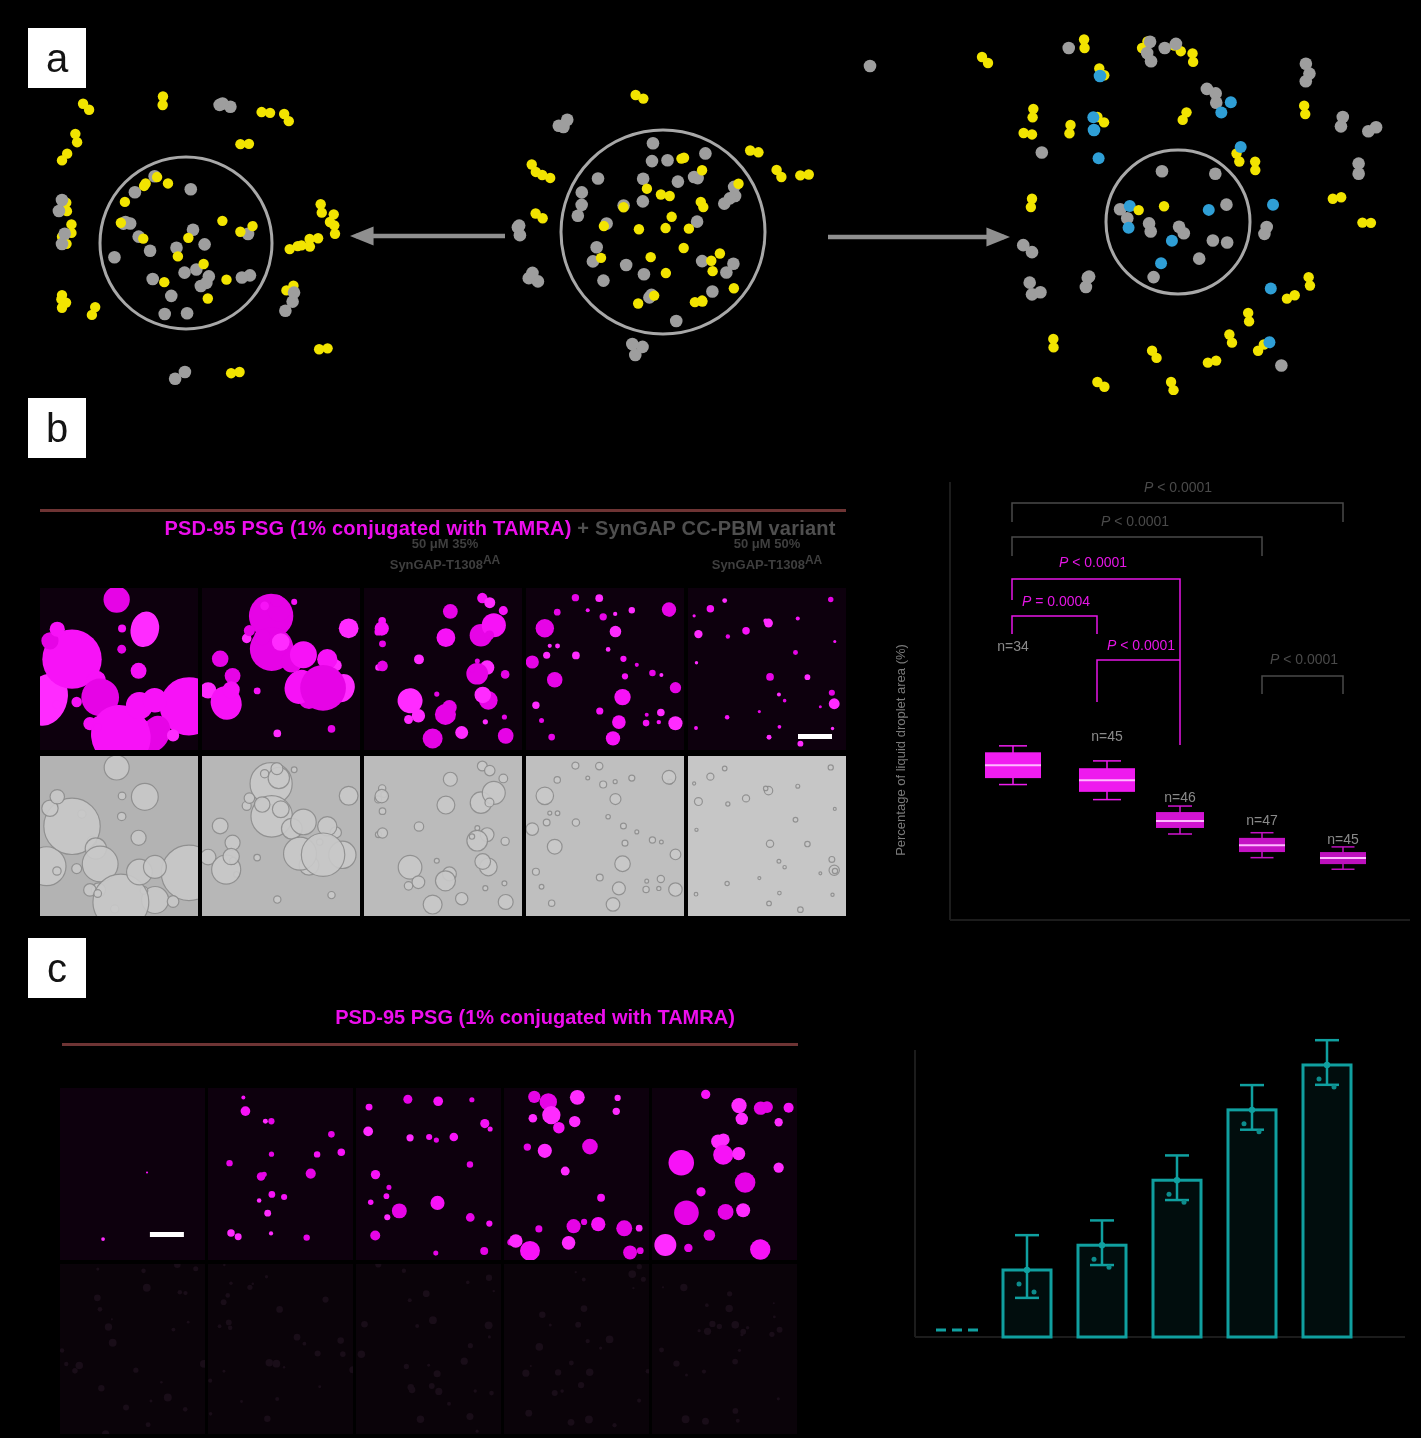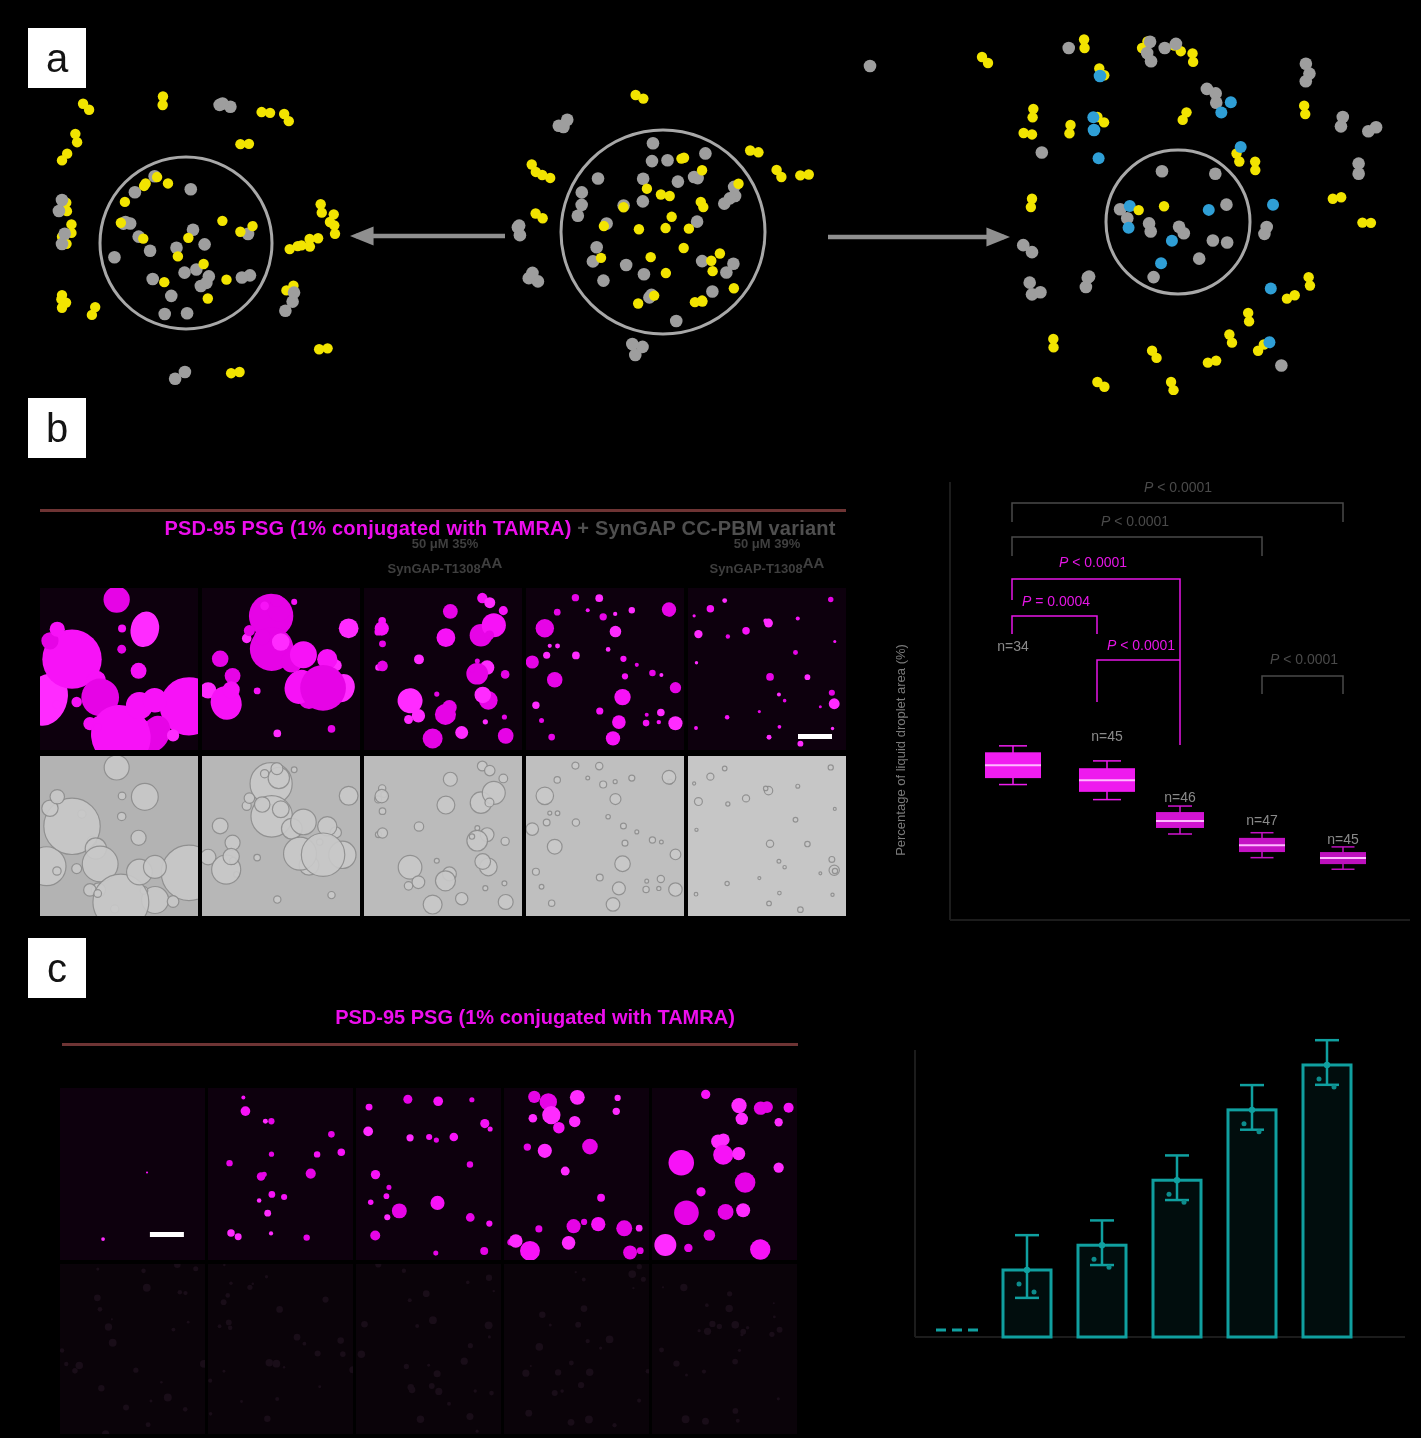--- a/index.html
+++ b/index.html
@@ -12,21 +12,21 @@
                  font-size:40px; font-weight:500; }
   .tile { position:absolute; overflow:hidden; background:#050005; }
   .tile svg { display:block; }
   .b-title { position:absolute; left:95px; top:477px; width:810px; text-align:center;
              font-size:20px; font-weight:bold; letter-spacing:0.2px;margin-top:40px; }
   .b-title .main { color:#ED0EED; }
   .b-title .suffix { color:#4f4f4f; }
   .rule { position:absolute; height:3px; background:#6e3434; }
   .col-label { position:absolute; text-align:center; font-size:13px; font-weight:bold;
                color:#3f3f3f; line-height:1.3; }
-  .col-label sup { font-size:15px; }
+  .col-label sup { font-size:12px; }
   .c-title { position:absolute; left:135px; top:1006px; width:800px; text-align:center;
              font-size:20px; font-weight:bold; color:#ED0EED; }
 </style>
 </head>
 <body>
 
 <div class="fig">
 
   <svg id="schematic" class="abs" style="left:0;top:0" width="1421" height="395">
       <circle cx="186" cy="243" r="86" fill="none" stroke="#a8a8a8" stroke-width="3"></circle>
@@ -342,21 +342,21 @@
   <div class="b-title">
     <span class="main">PSD-95 PSG (1% conjugated with TAMRA)</span><span class="suffix"> + SynGAP CC-PBM variant</span>
   </div>
   <div class="rule" style="left:40px;top:509px;width:806px"></div>
 
   <div class="col-label" style="left:364px;top:536px;width:162px">
     <div>50 μM 35%</div>
     <div><span>SynGAP-T1308</span><sup>AA</sup></div>
   </div>
   <div class="col-label" style="left:688px;top:536px;width:158px">
-    <div>50 μM 39%</div>
+    <div>50 μM 50%</div>
     <div><span>SynGAP-T1308</span><sup>AA</sup></div>
   </div>
 
   <div class="tile" style="left:40px;top:588px;width:158px;height:162px">
       <svg width="158" height="162">
         <rect x="0" y="0" width="158" height="162" fill="#0D000D"></rect>
         <circle cx="51.963898052461445" cy="85.78781088022515" r="4.926411913653455" fill="#E604E6"></circle>
         <circle cx="82.04901457345113" cy="40.423597098793834" r="4.003279593961877" fill="#F712F7"></circle>
         <circle cx="41.87715776171535" cy="58.81698839971796" r="4.395503598244995" fill="#E604E6"></circle>
         <circle cx="36.67152157286182" cy="114.01025183172897" r="5.223290566458878" fill="#F712F7"></circle>

